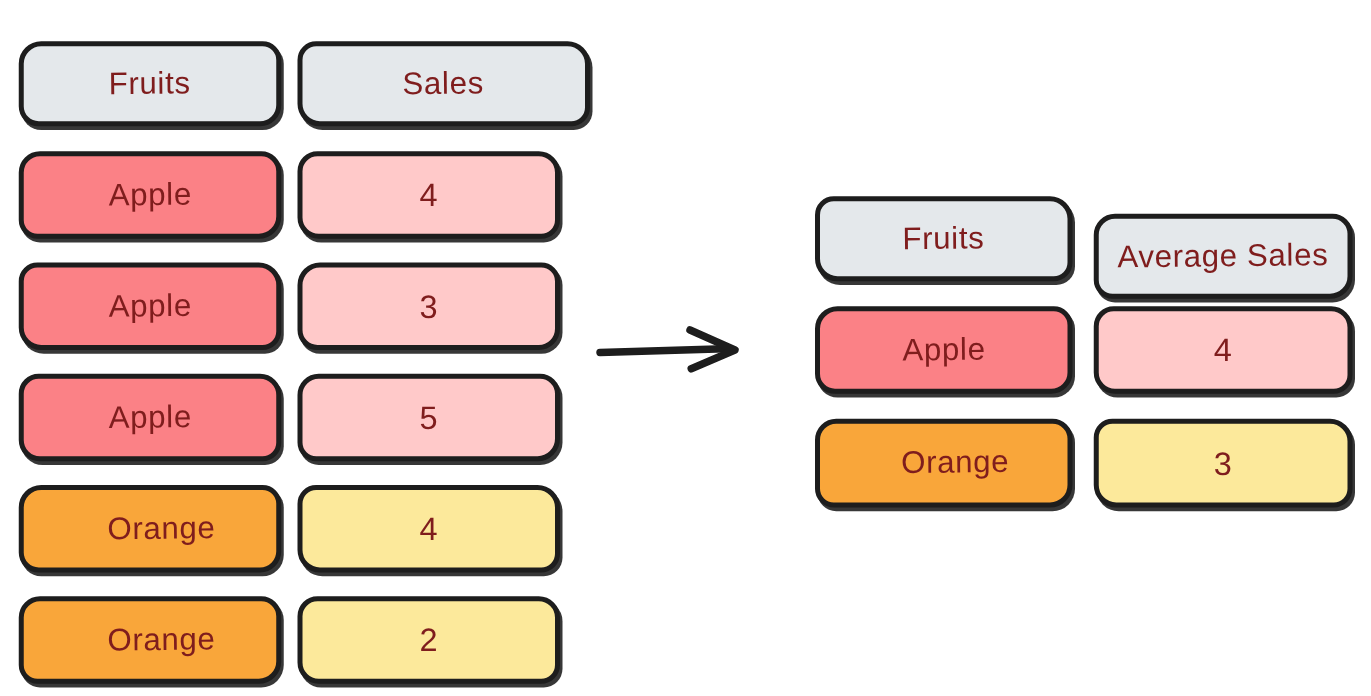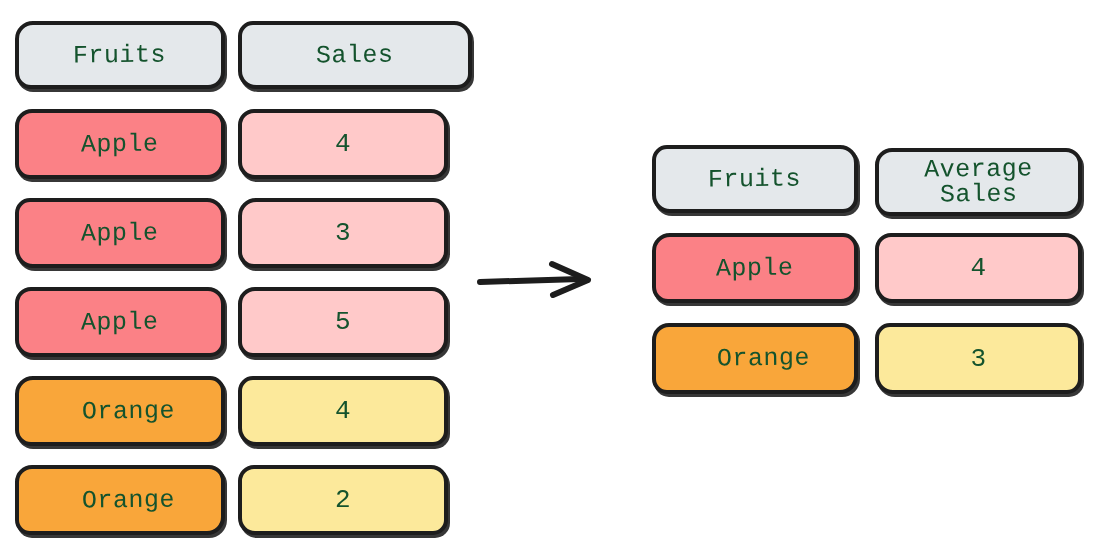--- a/index.html
+++ b/index.html
@@ -22,28 +22,29 @@
 
   
   .cell {
     position: absolute;
     box-sizing: border-box;
     border: 4px solid #1d1d1d;
     border-radius: 16px;
     display: flex;
     align-items: center;
     justify-content: center;
-    color: #14532d;
-    font-family: Liberation Mono, monospace;
+    color: #7f1d1d;
+    font-family: Liberation Sans, sans-serif;
     font-size: 25px;
     font-weight: 400;
     letter-spacing: 0.5px;
     text-align: center;
     line-height: 1;
     box-shadow: 2px 3px 0 rgba(20,20,20,0.85);
+    margin-top: 12px;
   }
   .cell.hdr {
     background: #e4e8eb;
   }
   .cell.red {
     background: #fb8186;
   }
   .cell.pink {
     background: #ffc9c9;
   }
@@ -134,21 +135,21 @@
       <path d="M10,37 L110,34" stroke="#1d1d1d" stroke-width="6" stroke-linecap="round" fill="none"></path>
       <path d="M82,19 L118,35 L83,50" stroke="#1d1d1d" stroke-width="6" stroke-linecap="round" stroke-linejoin="round" fill="none"></path>
     </svg>
   </div>
 
   <div>
 
     <div class="cell hdr r2" style="left:652px; top:145px; width:206px; height:68px;">
       <span class="txt">Fruits</span>
     </div>
-    <div class="cell hdr r3" style="left:875px; top:148px; width:207px; height:68px;">
+    <div class="cell hdr r3" style="left:875px; top:159px; width:207px; height:68px;">
       <span class="txt">Average Sales</span>
     </div>
 
     <div class="cell red r1" style="left:652px; top:233px; width:206px; height:70px;">
       <span class="txt">Apple</span>
     </div>
     <div class="cell pink num r4" style="left:875px; top:233px; width:207px; height:70px;">
       <span class="txt">4</span>
     </div>
 

